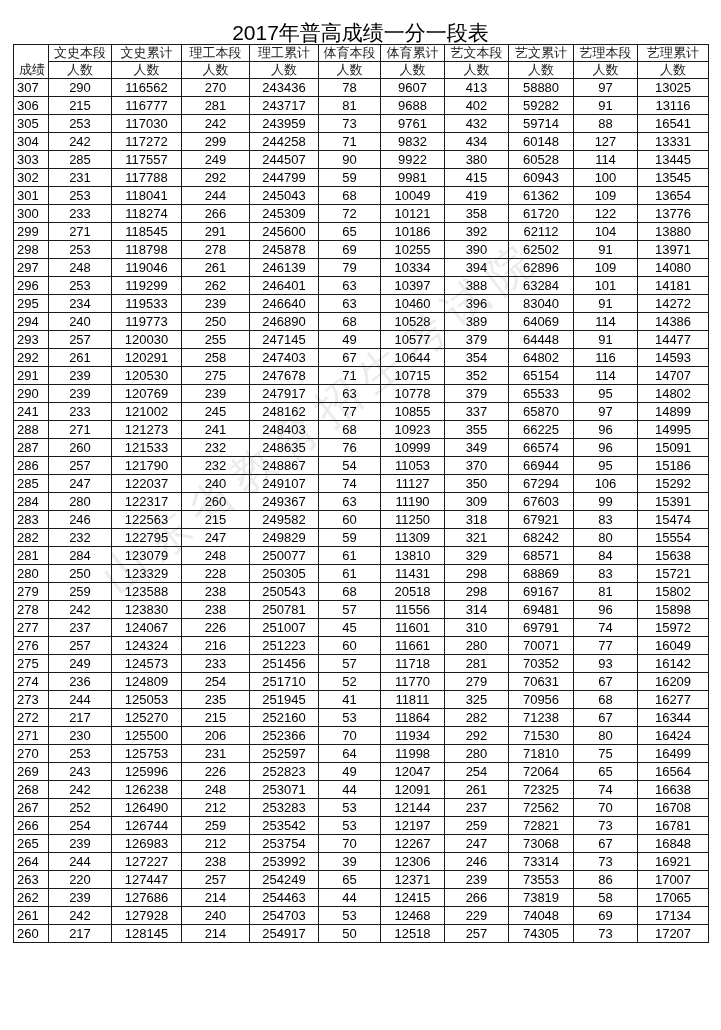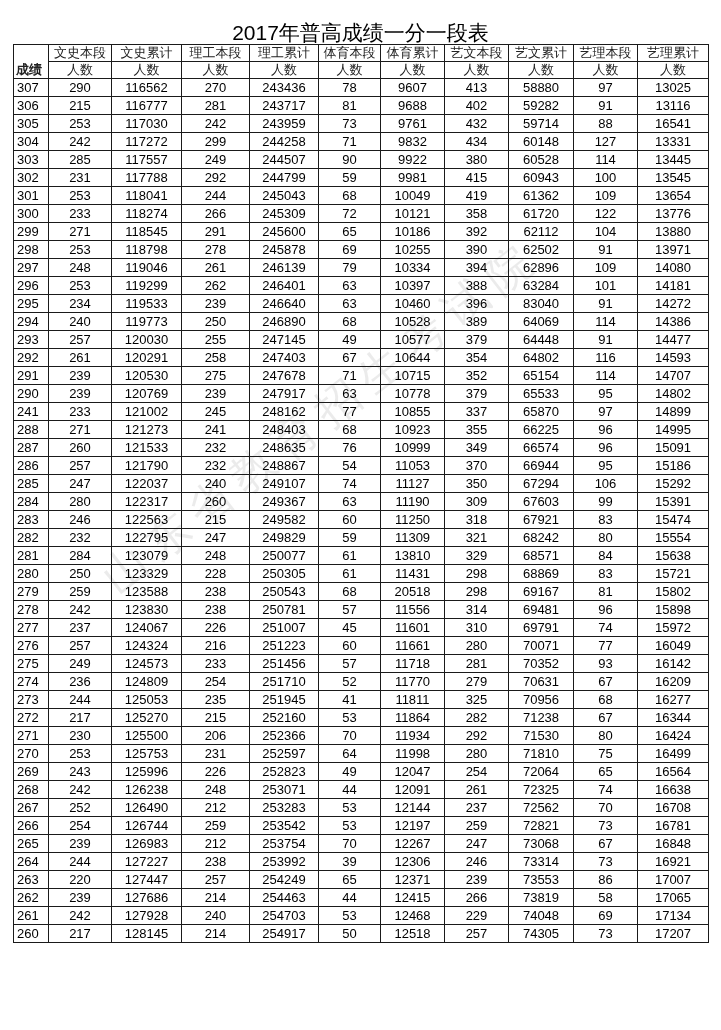--- a/index.html
+++ b/index.html
@@ -1,21 +1,21 @@
 <!DOCTYPE html>
 <html><head>
 <meta charset="utf-8">
 <style>
   html, body { margin: 0; padding: 0; background: #ffffff; }
   body { width: 721px; height: 1030px; position: relative; overflow: hidden; font-family: "Liberation Sans", "DejaVu Sans", sans-serif; color: #000; }
   .title { position: absolute; left: 0; top: 21px; width: 721px; text-align: center; font-size: 21px; line-height: 24px; letter-spacing: 0px; }
   table.grid { position: absolute; left: 13px; top: 44px; border-collapse: collapse; table-layout: fixed; }
   table.grid td, table.grid th { border: 1px solid #1a1a1a; padding: 0; text-align: center; font-weight: normal; font-size: 13px; white-space: nowrap; overflow: hidden; }
   table.grid th { height: 16px; line-height: 16px; font-size: 13px; color: #222; }
-  table.grid thead th.score-h { vertical-align: bottom; text-align: left; padding-left: 2px; font-weight: bold; }
+  table.grid thead th.score-h { vertical-align: bottom; text-align: center; padding-left: 2px; }
   table.grid tbody td { height: 17px; line-height: 17px; }
   table.grid tbody td.score { text-align: left; padding-left: 3px; }
   .wm { position: absolute; left: 90px; top: 560px; font-size: 44px; color: rgba(0,0,0,0.08); transform: rotate(-38deg); transform-origin: left top; white-space: nowrap; pointer-events: none; letter-spacing: 10px; }
 </style>
 </head>
 <body>
 
 <div class="title">2017年普高成绩一分一段表</div>
 <div class="wm">山东省教育招生考试院</div>
 

